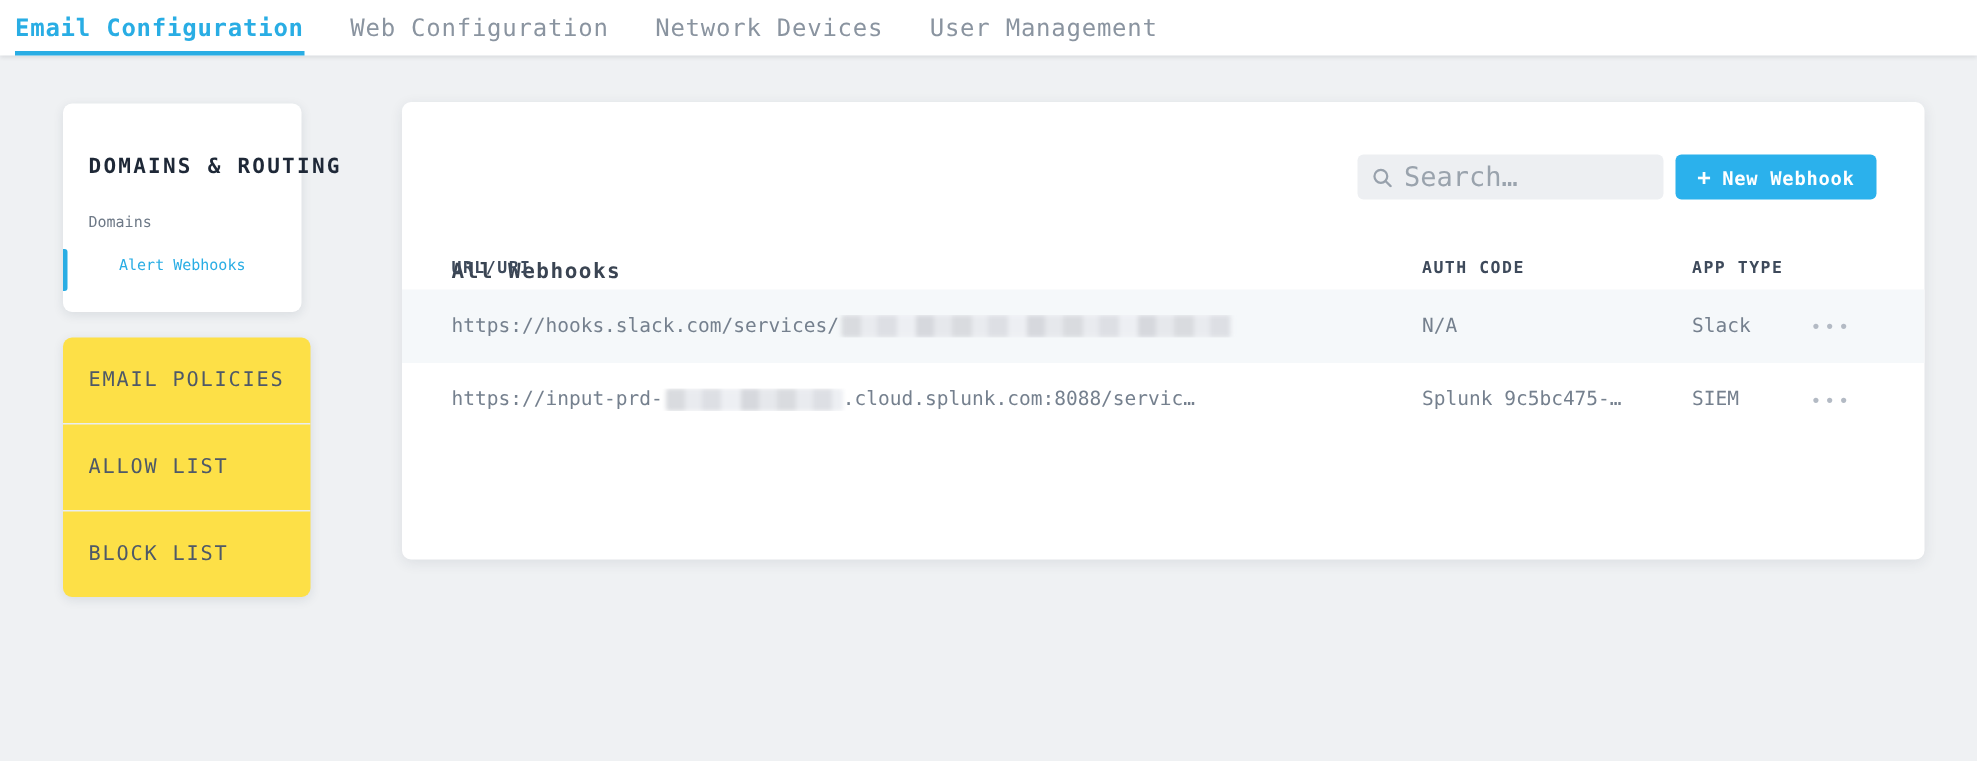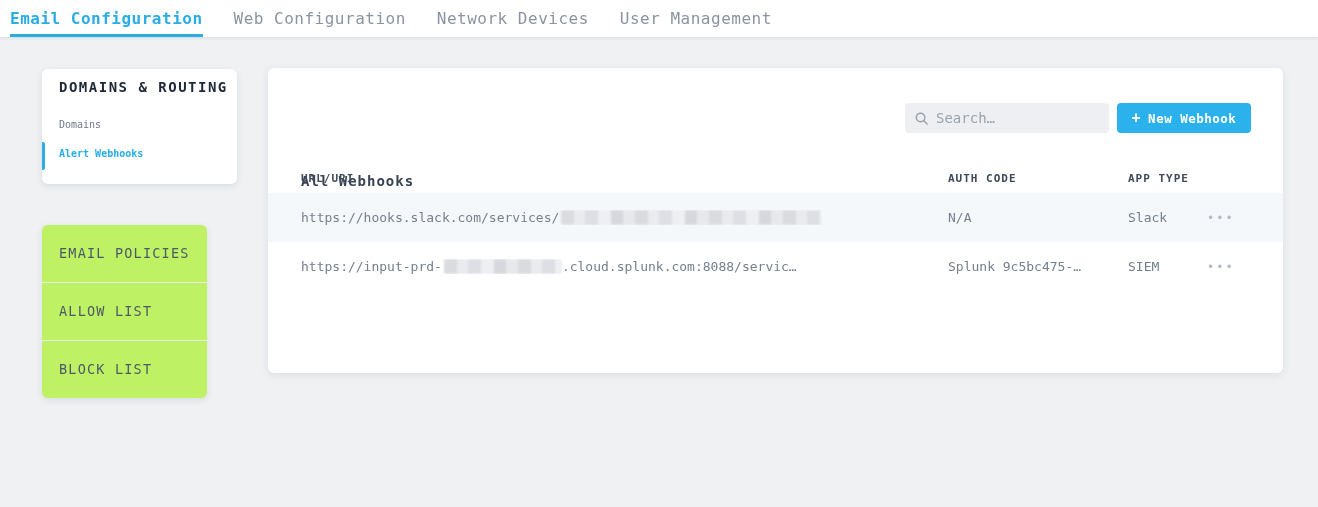--- a/index.html
+++ b/index.html
@@ -32,46 +32,46 @@
     white-space:nowrap;
   }
   .tab.active {
     color:#29ade4;
     font-weight:bold;
     border-bottom-color:#29ade4;
   }
 
   
   .card1 {
-    position:absolute; left:42px; top:69px; width:195px;
+    position:absolute; left:42px; top:69px; width:159px;
     background:#ffffff; border-radius:6px;
     box-shadow:0 2px 7px rgba(30,45,70,.10);
-    padding:10px 0 20px 0;
+    padding:34px 0 20px 0;
   }
   .card1 .heading {
     font-size:14px; font-weight:bold; color:#1e2837;
     letter-spacing:1.5px; padding:0 17px; margin-bottom:19px;
     white-space:nowrap;
   }
   .side-item {
     position:relative;
     font-size:10px; color:#6e7987;
     padding:5px 17px; margin-bottom:8px;
     cursor:pointer; white-space:nowrap;
   }
   .side-item:last-child { margin-bottom:0; }
-  .side-item.active { color:#29ade4; font-weight:700; }
+  .side-item.active { color:#29ade4; font-weight:400;text-align:center; }
   .side-item.active .bar {
     position:absolute; left:0; top:-1px; width:3px; height:28px;
     background:#29ade4; border-radius:0 2px 2px 0;
   }
 
   .card2 {
     position:absolute; left:42px; top:225px; width:165px;
-    background:#bef264; border-radius:6px;
+    background:#fde047; border-radius:6px;
     box-shadow:0 2px 7px rgba(30,45,70,.10);
     overflow:hidden;
   }
   .card2 .section {
     padding:18px 17px;
     font-size:13.5px; letter-spacing:1.2px; line-height:21px;
     color:#4e5968;
     border-bottom:1px solid #e9edf1;
     cursor:pointer;
   }
@@ -89,21 +89,21 @@
     white-space:nowrap;
   }
   .searchbox {
     position:absolute; left:637px; top:35px; width:204px; height:30px;
     background:#edeff2; border-radius:4px;
     display:flex; align-items:center; padding:0 10px;
   }
   .searchbox svg { flex:0 0 auto; margin-right:8px; }
   .searchbox input {
     border:none; outline:none; background:transparent;
-    font-family:inherit; font-size:14px; color:#5a6470; width:100%;
+    font-family:inherit; font-size:18px; color:#5a6470; width:100%;
   }
   .searchbox input::placeholder { color:#9aa3ad; }
   .btn-new {
     position:absolute; left:849px; top:35px; width:134px; height:30px;
     background:#2bb1ec; border:none; border-radius:4px;
     color:#ffffff; font-family:inherit; font-size:12.5px; font-weight:bold;
     letter-spacing:.5px; cursor:pointer;
     display:flex; align-items:center; justify-content:center; gap:7px;
   }
   .btn-new .plus { font-size:15px; font-weight:bold; line-height:1; }

